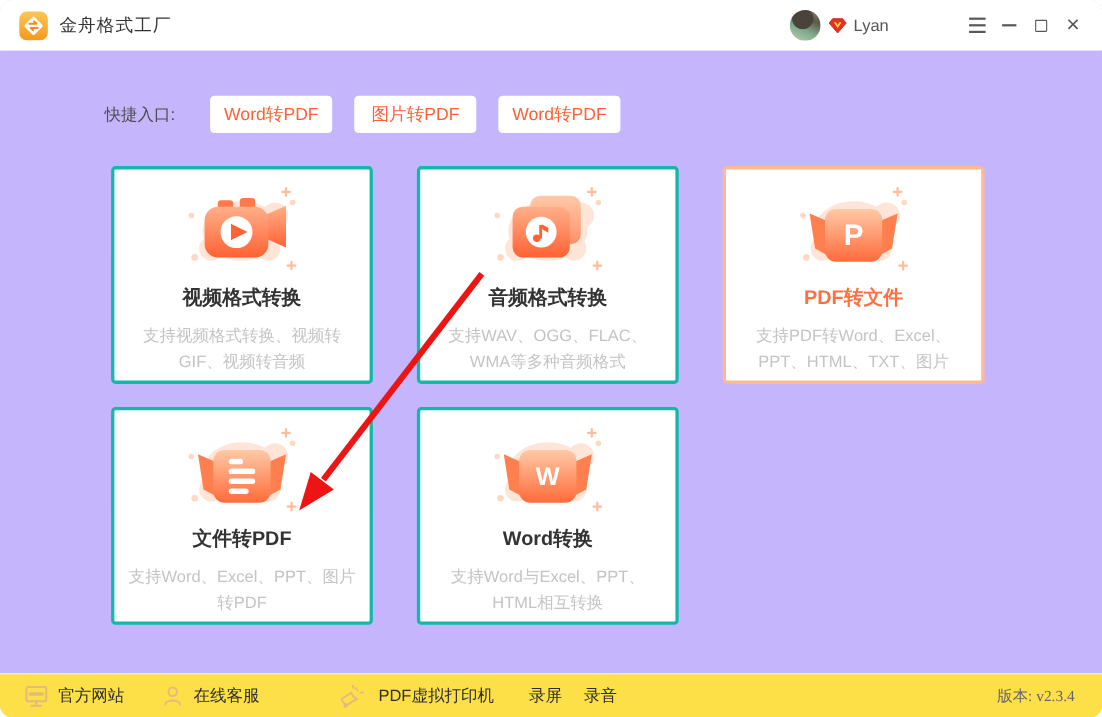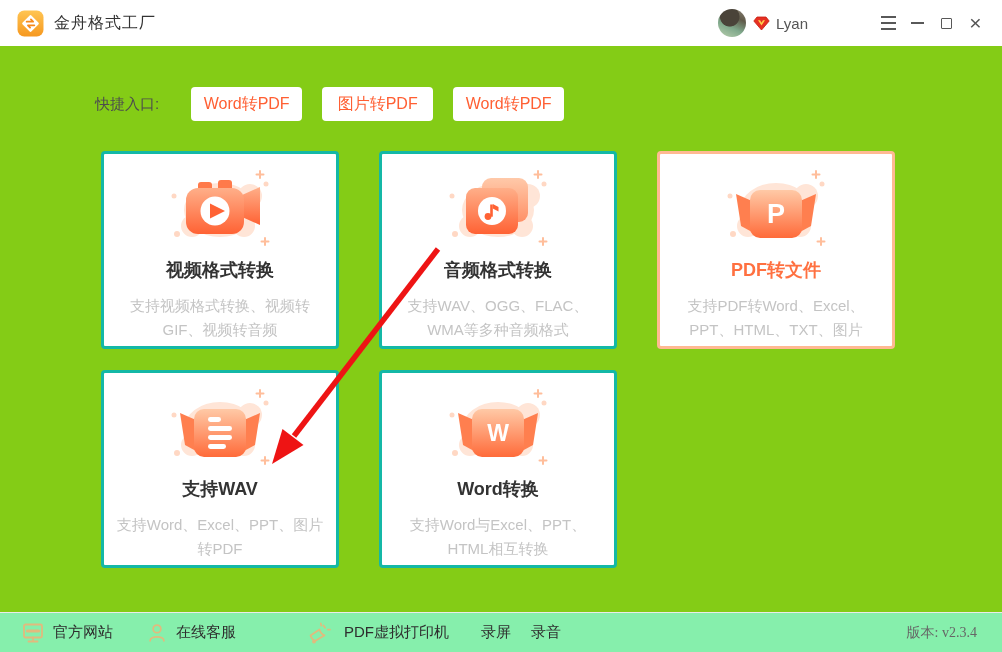--- a/index.html
+++ b/index.html
@@ -1,18 +1,18 @@
 <!DOCTYPE html>
 <html><head>
 <meta charset="utf-8">
 <style>
   html,body{margin:0;padding:0;background:#fff;}
   body{width:1002px;height:652px;font-family:"Liberation Sans","DejaVu Sans",sans-serif;}
   #app{position:relative;width:1002px;height:652px;background:#fff;overflow:hidden;
-       box-shadow:inset 0 0 0 1px #d9d9d9;}
+       box-shadow:inset 0 0 0 1px #d9d9d9;border-radius:11px;}
 
   
   .titlebar{position:absolute;top:0;left:0;right:0;height:46px;display:flex;align-items:center;
             padding:0 12px 0 17px;box-sizing:border-box;background:#fff;}
   .app-logo{width:27px;height:27px;flex:0 0 auto;}
   .app-title{font-size:16px;color:#333;margin-left:10px;letter-spacing:1px;}
   .tb-right{margin-left:auto;display:flex;align-items:center;}
   .avatar{width:28px;height:28px;border-radius:50%;overflow:hidden;
           background:
             radial-gradient(circle at 42% 28%, #4a4339 0 36%, rgba(0,0,0,0) 39%),
@@ -22,38 +22,38 @@
   .username{font-size:15px;color:#555;margin-left:6px;cursor:pointer;}
   .win-controls{display:flex;align-items:center;margin-left:66px;}
   .wc{width:29px;height:30px;display:flex;align-items:center;justify-content:center;
       flex-direction:column;cursor:pointer;color:#585858;}
   .hamb div{width:15px;height:1.6px;background:#585858;margin:2.1px 0;}
   .minus{width:13px;height:1.7px;background:#585858;}
   .maxi{width:11px;height:11px;border:1.6px solid #585858;border-radius:1px;box-sizing:border-box;}
   .closex{font-size:21px;line-height:20px;color:#555;}
 
   
-  .main{position:absolute;top:46px;bottom:40px;left:0;right:0;background:#84cc16;}
+  .main{position:absolute;top:46px;bottom:40px;left:0;right:0;background:#c4b5fd;}
   .quick-row{position:absolute;top:41px;left:95px;height:34px;display:flex;align-items:center;}
   .quick-label{font-size:15px;color:#4d4d4d;margin-right:32px;}
   .qbtn{width:111px;height:34px;background:#fff;border-radius:4px;display:flex;align-items:center;
         justify-content:center;font-size:16px;color:#ff5f33;margin-right:20px;cursor:pointer;}
 
   .cards{position:absolute;left:101px;top:105px;display:grid;
          grid-template-columns:repeat(3,238px);grid-auto-rows:198px;gap:21px 40px;}
   .card{background:#fff;border:3px solid #14b8a6;border-radius:4px;box-sizing:border-box;
         text-align:center;cursor:pointer;}
   .card.hl{border-color:#ffb992;}
   .icon-wrap{height:84px;margin-top:14px;display:flex;justify-content:center;}
   .card-title{margin-top:6px;font-size:18px;font-weight:700;color:#333;}
   .card.hl .card-title{color:#ff7040;}
   .card-desc{margin:12px 12px 0;font-size:15px;color:#c4c4c4;line-height:24px;}
 
   
-  .footer{position:absolute;bottom:0;left:0;right:0;height:40px;background:#86efac;
+  .footer{position:absolute;bottom:0;left:0;right:0;height:40px;background:#fde047;
           border-top:1px solid #ebebeb;display:flex;align-items:center;
           padding:0 25px 0 21px;box-sizing:border-box;font-size:15px;color:#2e2e2e;}
   .f-item{display:flex;align-items:center;cursor:pointer;}
   .f-item .f-ic{display:flex;margin-right:8px;}
   .f-g1{margin-right:33px;}.f-g2{margin-right:70px;}.f-g3{margin-right:32px;}.f-g4{margin-right:20px;}
   .version{margin-left:auto;color:#666;font-size:14px;font-family:Liberation Serif, serif;}
 
   .arrow-overlay{position:absolute;top:0;left:0;pointer-events:none;z-index:50;}
 </style>
 </head>
@@ -205,21 +205,21 @@
             <use href="#flaps"></use>
             <rect x="34" y="22" width="52" height="48" rx="10" fill="url(#gbox)"></rect>
             <g fill="#fff">
               <rect x="48" y="30" width="13" height="5" rx="2.4"></rect>
               <rect x="48" y="39" width="24" height="5" rx="2.4"></rect>
               <rect x="48" y="48" width="24" height="5" rx="2.4"></rect>
               <rect x="48" y="57" width="18" height="5" rx="2.4"></rect>
             </g>
           </svg>
         </div>
-        <div class="card-title">支持WAV</div>
+        <div class="card-title">文件转PDF</div>
         <div class="card-desc">支持Word、Excel、PPT、图片转PDF</div>
       </div>
 
       <div class="card">
         <div class="icon-wrap">
           <svg width="120" height="84" viewBox="0 0 120 84">
             <use href="#blob"></use>
             <use href="#flaps"></use>
             <rect x="34" y="22" width="52" height="48" rx="10" fill="url(#gbox)"></rect>
             <text x="60" y="54" text-anchor="middle" font-size="23" font-weight="bold" font-family="Liberation Sans, DejaVu Sans, sans-serif" fill="#fff">W</text>

